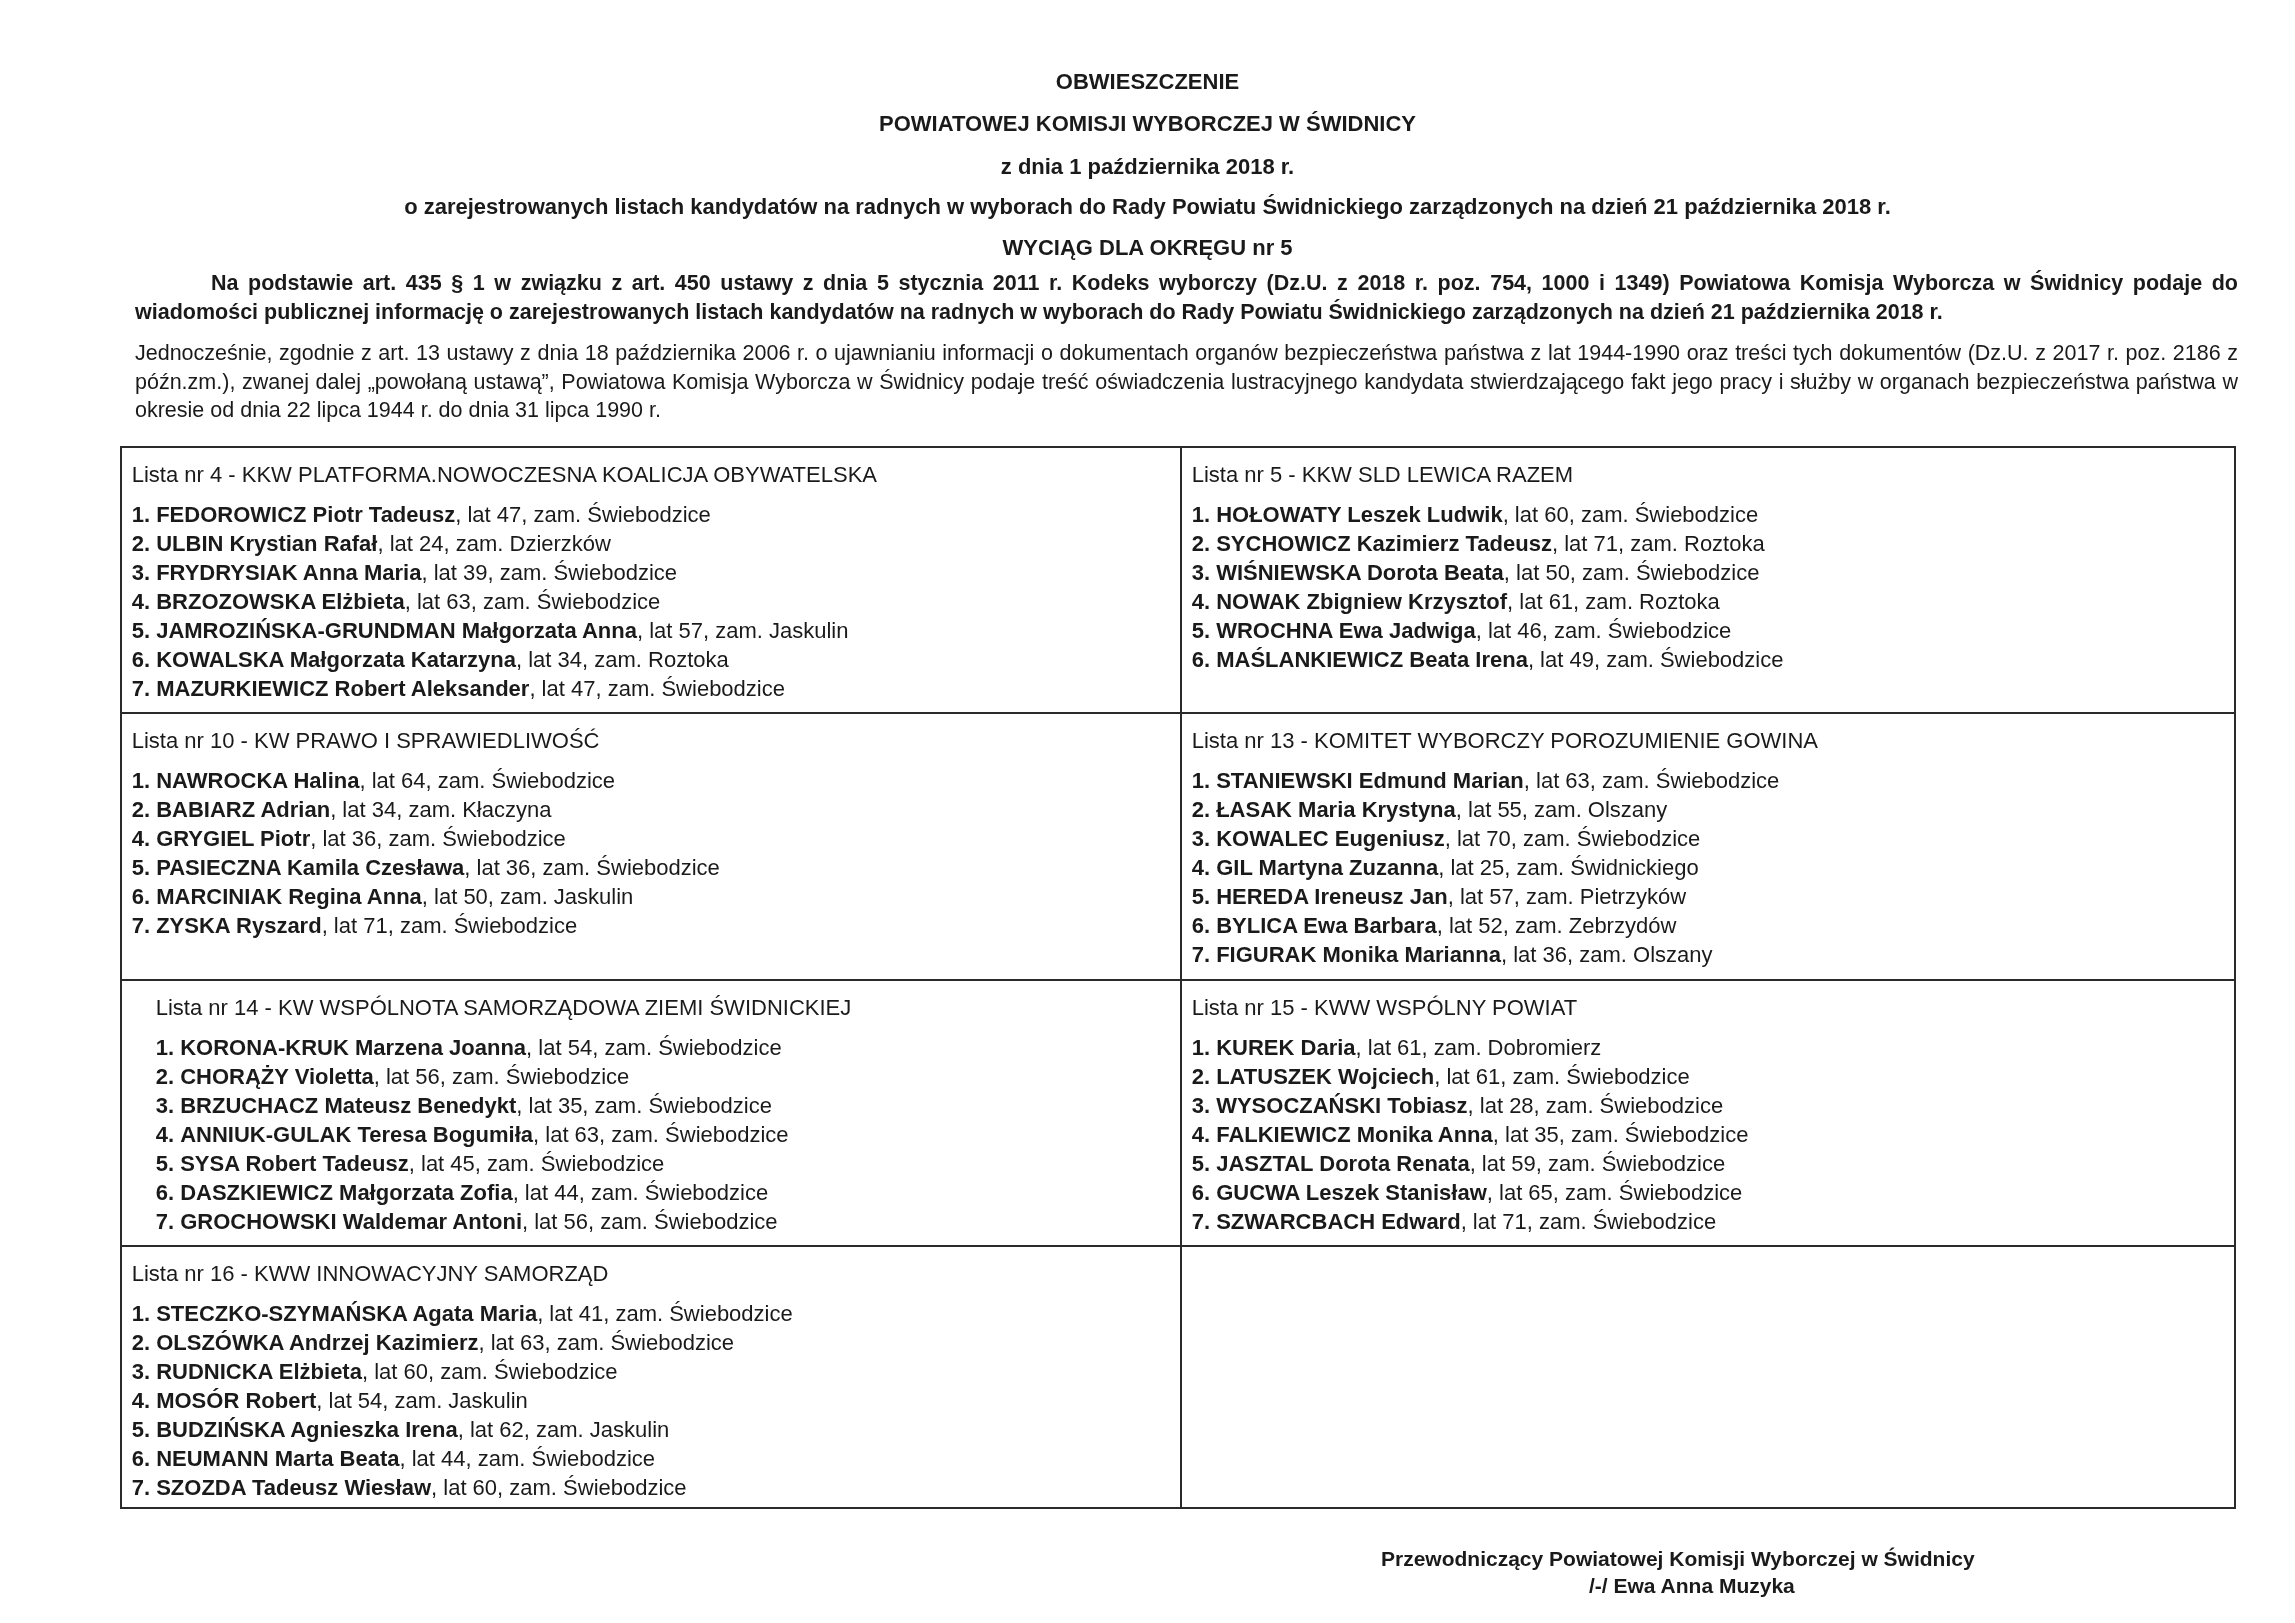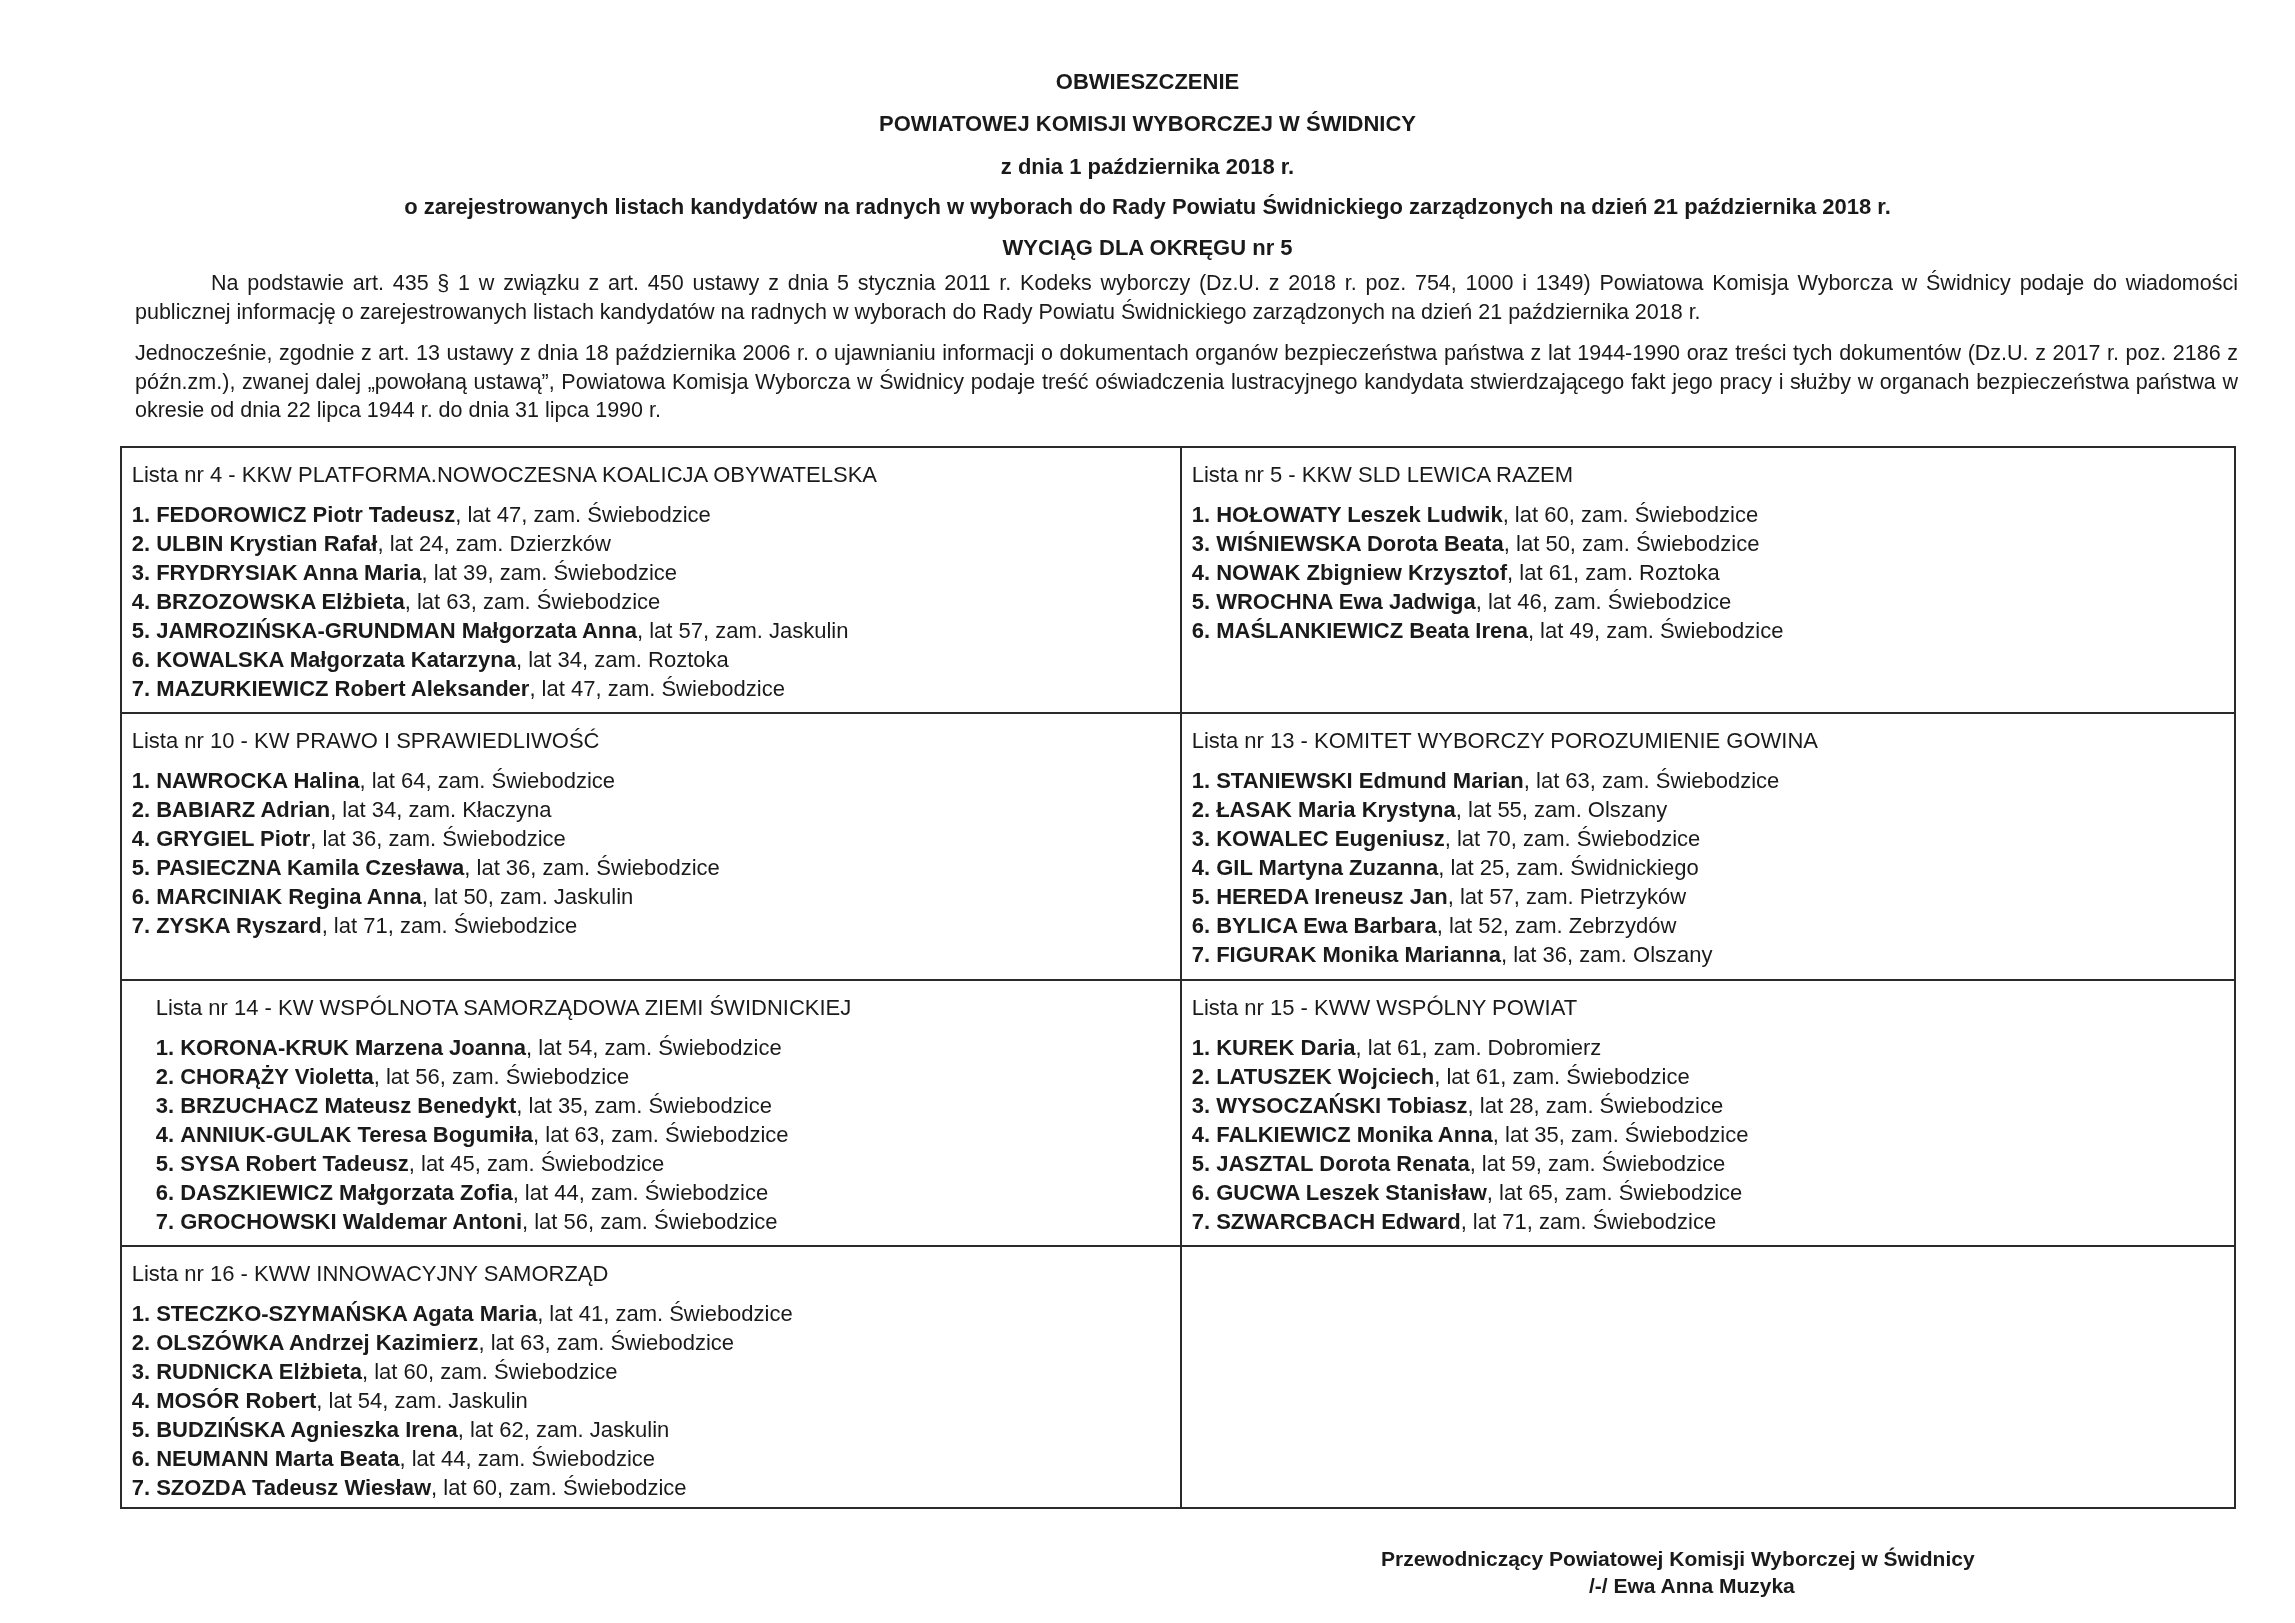--- a/index.html
+++ b/index.html
@@ -103,21 +103,21 @@
 <body>
 
 <div class="page">
 
   <div class="heading" style="top:111px;">POWIATOWEJ KOMISJI WYBORCZEJ W ŚWIDNICY</div>
   <div class="heading" style="top:69px;">OBWIESZCZENIE</div>
   <div class="heading" style="top:154px;">z dnia 1 października 2018 r.</div>
   <div class="heading" style="top:194px;">o zarejestrowanych listach kandydatów na radnych w wyborach do Rady Powiatu Świdnickiego zarządzonych na dzień 21 października 2018 r.</div>
   <div class="heading" style="top:235px;">WYCIĄG DLA OKRĘGU nr 5</div>
 
-  <div class="para" style="top:269px;">
+  <div class="para" style="top:269px;font-weight:bold;">
     <p class="indent">Na podstawie art. 435 § 1 w związku z art. 450 ustawy z dnia 5 stycznia 2011 r. Kodeks wyborczy (Dz.U. z 2018 r. poz. 754, 1000 i 1349) Powiatowa Komisja Wyborcza w Świdnicy podaje do wiadomości publicznej informację o zarejestrowanych listach kandydatów na radnych w wyborach do Rady Powiatu Świdnickiego zarządzonych na dzień 21 października 2018 r.</p>
   </div>
   <div class="para" style="top:339px;">
     <p>Jednocześnie, zgodnie z art. 13 ustawy z dnia 18 października 2006 r. o ujawnianiu informacji o dokumentach organów bezpieczeństwa państwa z lat 1944-1990 oraz treści tych dokumentów (Dz.U. z 2017 r. poz. 2186 z późn.zm.), zwanej dalej „powołaną ustawą”, Powiatowa Komisja Wyborcza w Świdnicy podaje treść oświadczenia lustracyjnego kandydata stwierdzającego fakt jego pracy i służby w organach bezpieczeństwa państwa w okresie od dnia 22 lipca 1944 r. do dnia 31 lipca 1990 r.</p>
   </div>
 
   <div class="table">
     <div class="vline"></div>
     <div class="hline" style="top:264px;"></div>
     <div class="hline" style="top:531px;"></div>
@@ -130,20 +130,21 @@
       <div class="cand"><span class="b">3.</span> <span class="b">FRYDRYSIAK Anna Maria</span><span>, lat 39, zam. Świebodzice</span></div>
       <div class="cand"><span class="b">4.</span> <span class="b">BRZOZOWSKA Elżbieta</span><span>, lat 63, zam. Świebodzice</span></div>
       <div class="cand"><span class="b">5.</span> <span class="b">JAMROZIŃSKA-GRUNDMAN Małgorzata Anna</span><span>, lat 57, zam. Jaskulin</span></div>
       <div class="cand"><span class="b">6.</span> <span class="b">KOWALSKA Małgorzata Katarzyna</span><span>, lat 34, zam. Roztoka</span></div>
       <div class="cand"><span class="b">7.</span> <span class="b">MAZURKIEWICZ Robert Aleksander</span><span>, lat 47, zam. Świebodzice</span></div>
     </div>
 
     <div class="cell" style="left:1060px; top:0; width:1051px; height:264px;">
       <div class="list-title">Lista nr 5 - KKW SLD LEWICA RAZEM</div>
       <div class="cand"><span class="b">1.</span> <span class="b">HOŁOWATY Leszek Ludwik</span><span>, lat 60, zam. Świebodzice</span></div>
+      <div class="cand"><span class="b">2.</span> <span class="b">SYCHOWICZ Kazimierz Tadeusz</span><span>, lat 71, zam. Roztoka</span></div>
       <div class="cand"><span class="b">3.</span> <span class="b">WIŚNIEWSKA Dorota Beata</span><span>, lat 50, zam. Świebodzice</span></div>
       <div class="cand"><span class="b">4.</span> <span class="b">NOWAK Zbigniew Krzysztof</span><span>, lat 61, zam. Roztoka</span></div>
       <div class="cand"><span class="b">5.</span> <span class="b">WROCHNA Ewa Jadwiga</span><span>, lat 46, zam. Świebodzice</span></div>
       <div class="cand"><span class="b">6.</span> <span class="b">MAŚLANKIEWICZ Beata Irena</span><span>, lat 49, zam. Świebodzice</span></div>
     </div>
 
     <div class="cell" style="left:0; top:266px; width:1058px; height:264px;">
       <div class="list-title">Lista nr 10 - KW PRAWO I SPRAWIEDLIWOŚĆ</div>
       <div class="cand"><span class="b">1.</span> <span class="b">NAWROCKA Halina</span><span>, lat 64, zam. Świebodzice</span></div>
       <div class="cand"><span class="b">2.</span> <span class="b">BABIARZ Adrian</span><span>, lat 34, zam. Kłaczyna</span></div>

